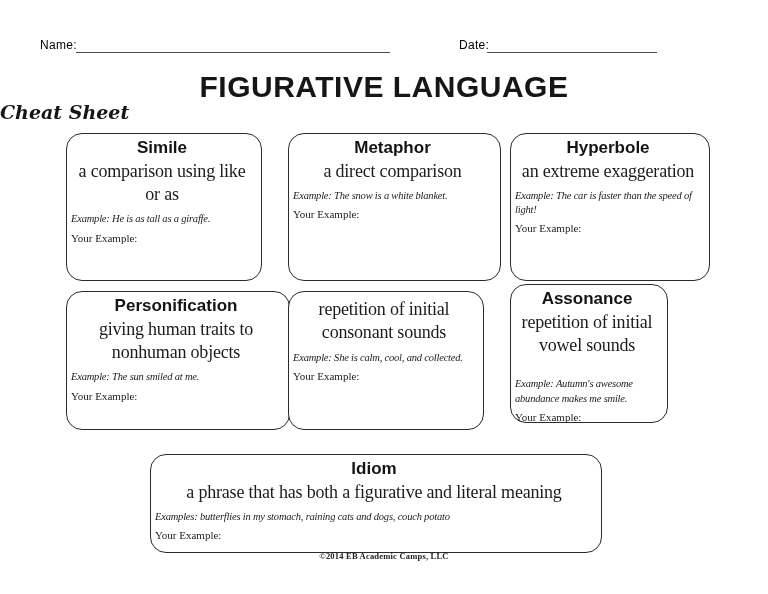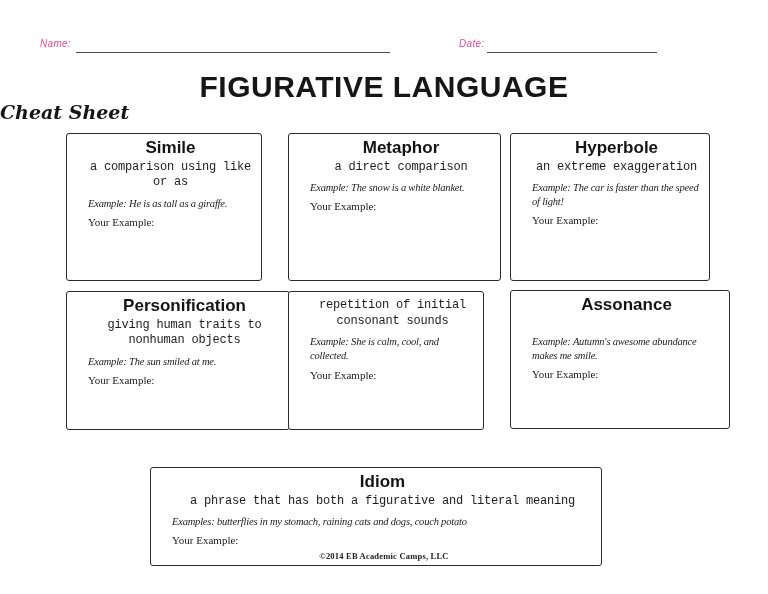--- a/index.html
+++ b/index.html
@@ -8,24 +8,23 @@
     width:768px;height:594px;
     background:#ffffff;
     font-family:"Liberation Serif", serif;
     color:#1b1b1b;
     overflow:hidden;
   }
   
   .fill-label{
     position:absolute;
     font-family:"Liberation Sans", sans-serif;
-    font-size:10px;
-    color:#ec4899;
+    font-size:12px;
+    color:#000000;
     letter-spacing:0.3px;
-    font-style:italic;
   }
   .fill-line{
     position:absolute;
     height:14px;
     border-bottom:1.6px solid #4a4a4a;
   }
   
   .page-title{
     position:absolute;
     top:70px;left:0;width:100%;
@@ -44,36 +43,36 @@
     font-style:italic;
     font-weight:bold;
     font-size:19px;
     color:#161616;
   }
   
   .card{
     position:absolute;
     box-sizing:border-box;
     border:1.5px solid #2b2b2b;
-    border-radius:3px;
+    border-radius:16px;
     background:#ffffff;
-    padding:4px 8px 0 21px;
+    padding:4px 8px 0 4px;
   }
   .card-title{
     text-align:center;
     font-family:"Liberation Sans", sans-serif;
     font-weight:bold;
     font-size:17px;
     color:#141414;
     line-height:1.15;
   }
   .card-def{
     text-align:center;
-    font-family:Liberation Mono, monospace;
-    font-size:12px;
+    font-family:Liberation Serif, serif;
+    font-size:18px;
     letter-spacing:-0.2px;
     line-height:1.3;
     margin-top:2px;
     color:#1b1b1b;
   }
   .card-ex{
     margin:6px 0 0 0;
     font-style:italic;
     font-size:10.5px;
     letter-spacing:-0.2px;
@@ -137,27 +136,28 @@
     <p class="card-ex"><span>Example:</span> <span>The sun smiled at me.</span></p>
     <div class="card-your">Your Example:</div>
   </div>
 
   <div class="card" style="left:288px;top:291px;width:196px;height:139px;">
     <div class="card-def">repetition of initial consonant sounds</div>
     <p class="card-ex"><span>Example:</span> <span>She is calm, cool, and collected.</span></p>
     <div class="card-your">Your Example:</div>
   </div>
 
-  <div class="card" style="left:510px;top:290px;width:220px;height:139px;">
+  <div class="card" style="left:510px;top:284px;width:158px;height:139px;">
     <div class="card-title">Assonance</div>
+    <div class="card-def">repetition of initial vowel sounds</div>
     <p class="card-ex extra-gap"><span>Example:</span> <span>Autumn's awesome abundance makes me smile.</span></p>
     <div class="card-your">Your Example:</div>
   </div>
 
-  <div class="card" style="left:150px;top:467px;width:452px;height:99px;">
+  <div class="card" style="left:150px;top:454px;width:452px;height:99px;">
     <div class="card-title">Idiom</div>
     <div class="card-def">a phrase that has both a figurative and literal meaning</div>
     <p class="card-ex"><span>Examples:</span> <span>butterflies in my stomach, raining cats and dogs, couch potato</span></p>
     <div class="card-your">Your Example:</div>
   </div>
 
   <div class="footer">©2014 EB Academic Camps, LLC</div>
 
 </div>
 

